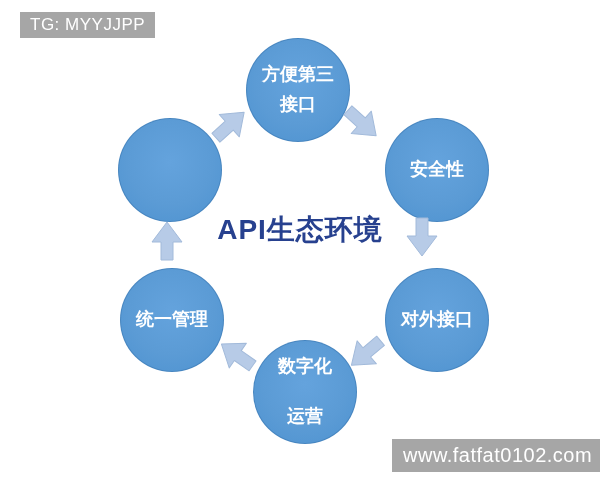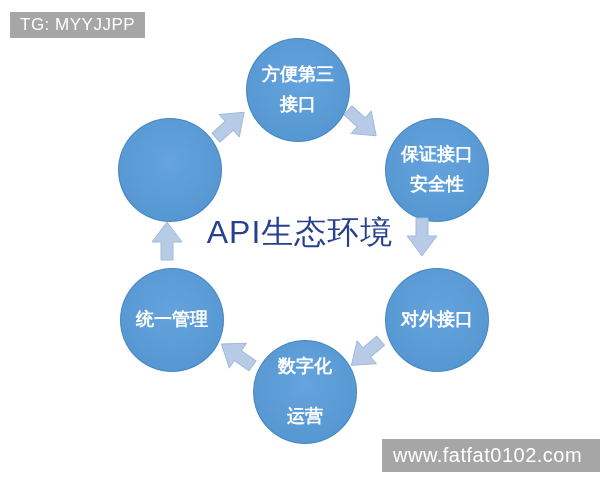--- a/index.html
+++ b/index.html
@@ -3,21 +3,21 @@
 <meta charset="utf-8">
 <style>
   html,body{margin:0;padding:0;background:#ffffff;}
   .stage{
     position:relative;width:600px;height:480px;overflow:hidden;background:#ffffff;
     font-family:"Liberation Sans","DejaVu Sans",sans-serif;
   }
   
   .wm{
     position:absolute;background:var(--wm-bg,#a6a6a6);color:var(--wm-text,#ffffff);
-    display:flex;align-items:center;white-space:nowrap;
+    display:flex;align-items:center;white-space:nowrap;margin-left:10px;
   }
   .wm-tl{left:10px;top:12px;height:26px;padding:0 10px;font-size:17px;letter-spacing:.5px;}
   .wm-br{left:382px;top:439px;width:218px;height:33px;padding-left:11px;font-size:20px;letter-spacing:.5px;}
   
   .node{
     position:absolute;width:104px;height:104px;border-radius:50%;
     background:radial-gradient(circle at 50% 42%, #64a3dd 0%, #5b9bd5 55%, #4d92d0 100%);
     border:1px solid rgba(52,110,168,.45);
     box-sizing:border-box;
     display:flex;flex-direction:column;align-items:center;justify-content:center;
@@ -26,21 +26,21 @@
   }
   .n0{left:246px;top:38px;}
   .n1{left:385px;top:118px;}
   .n2{left:385px;top:268px;justify-content:center;}
   .n3{left:253px;top:340px;gap:20px;}
   .n4{left:120px;top:268px;}
   .n5{left:118px;top:118px;}
   
   .center-title{
     position:absolute;left:150px;top:211px;width:300px;text-align:center;
-    color:var(--title,#27418f);font-size:32px;font-weight:normal;letter-spacing:1px;
+    color:var(--title,#27418f);font-size:28px;font-weight:bold;letter-spacing:1px;
   }
   
   .arrow{position:absolute;width:40px;height:34px;}
   .arrow svg{display:block;width:40px;height:34px;overflow:visible;}
   .arrow path{fill:var(--arrow,#b7cbe7);stroke:#a2bada;stroke-width:1;stroke-linejoin:round;}
   .a0{left:210px;top:108px;transform:rotate(318deg);}
   .a1{left:342px;top:106px;transform:rotate(42deg);}
   .a2{left:402px;top:220px;transform:rotate(90deg);}
   .a3{left:346px;top:336px;transform:rotate(140deg);}
   .a4{left:217px;top:338px;transform:rotate(215deg);}
@@ -53,21 +53,20 @@
 
   <div class="wm wm-tl">
     <span>TG: MYYJJPP</span>
   </div>
 
   <div class="node n0">
     <div>方便第三</div>
     <div>接口</div>
   </div>
   <div class="node n1">
-    <div>保证接口</div>
     <div>安全性</div>
   </div>
   <div class="node n2">
     <div>对外接口</div>
   </div>
   <div class="node n3">
     <div>数字化</div>
     <div>运营</div>
   </div>
   <div class="node n4">

